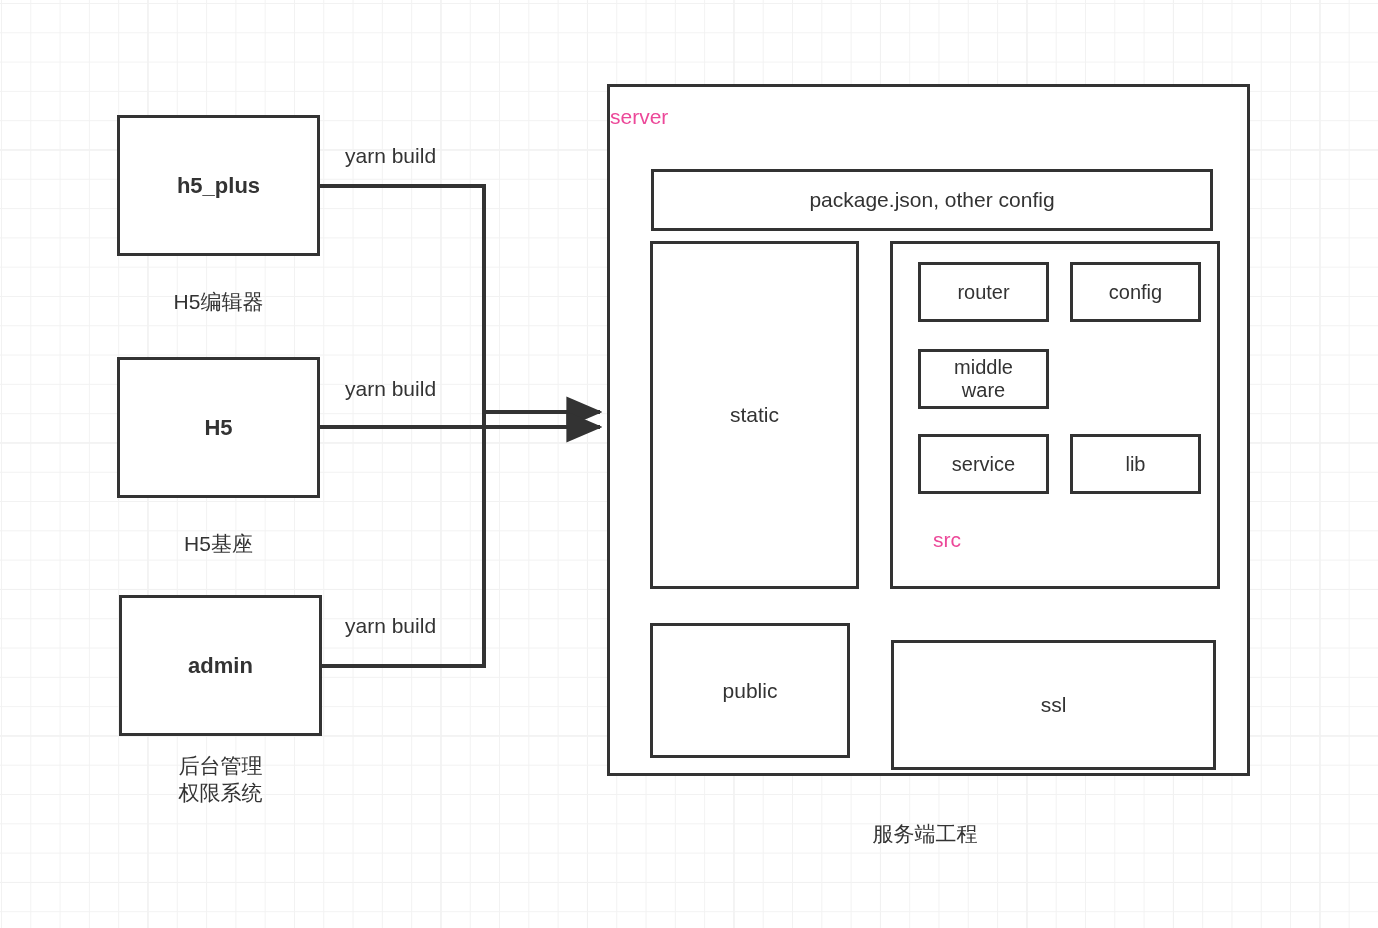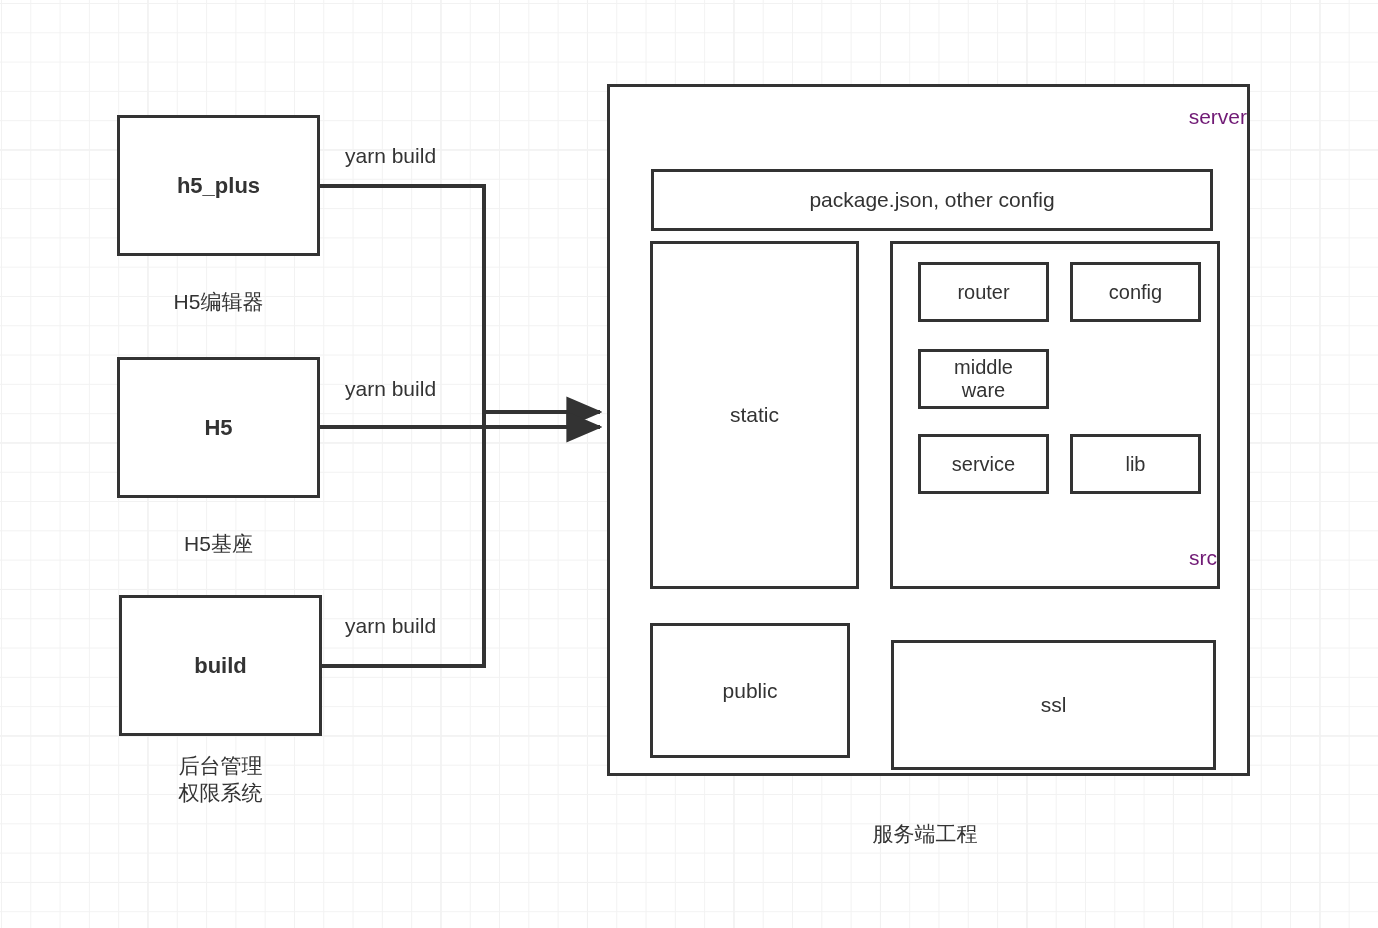--- a/index.html
+++ b/index.html
@@ -38,22 +38,22 @@
     position: absolute;
     box-sizing: border-box;
     border: 3px solid #333333;
     background: #ffffff;
   }
 
   .box-label {
     position: absolute;
     left: 0;
     right: 0;
-    text-align: right;
-    color: #701a75;
+    text-align: left;
+    color: #ec4899;
     white-space: nowrap;
   }
 
   
   .center-label {
     position: absolute;
     top: 50%;
     left: 0;
     right: 0;
     transform: translateY(-50%);
@@ -108,22 +108,23 @@
   #box-static {
     left: 40px; top: 154px; width: 209px; height: 348px;
     font-size: 21px;
   }
 
   #box-src {
     left: 280px; top: 154px; width: 330px; height: 348px;
   }
 
   #src-title {
-    bottom: 16px;
-    font-size: 21px;
+    bottom: 34px;
+    font-size: 21px;
+    padding-left: 40px;
   }
 
   .src-cell {
     position: absolute;
     box-sizing: border-box;
     border: 3px solid #333333;
     background: #ffffff;
     width: 131px;
     height: 60px;
     font-size: 20px;
@@ -182,21 +183,21 @@
   <div class="caption" id="cap-h5plus">H5编辑器</div>
   <div class="edge-label" id="lbl-build-1">yarn build</div>
 
   <div class="box" id="box-h5">
     <div class="center-label proj-text">H5</div>
   </div>
   <div class="caption" id="cap-h5">H5基座</div>
   <div class="edge-label" id="lbl-build-2">yarn build</div>
 
   <div class="box" id="box-admin">
-    <div class="center-label proj-text">build</div>
+    <div class="center-label proj-text">admin</div>
   </div>
   <div class="caption" id="cap-admin">后台管理
 权限系统</div>
   <div class="edge-label" id="lbl-build-3">yarn build</div>
 
   <div class="box" id="box-server">
 
     <div class="box-label" id="server-title">server</div>
 
     <div class="box" id="box-pkg">

